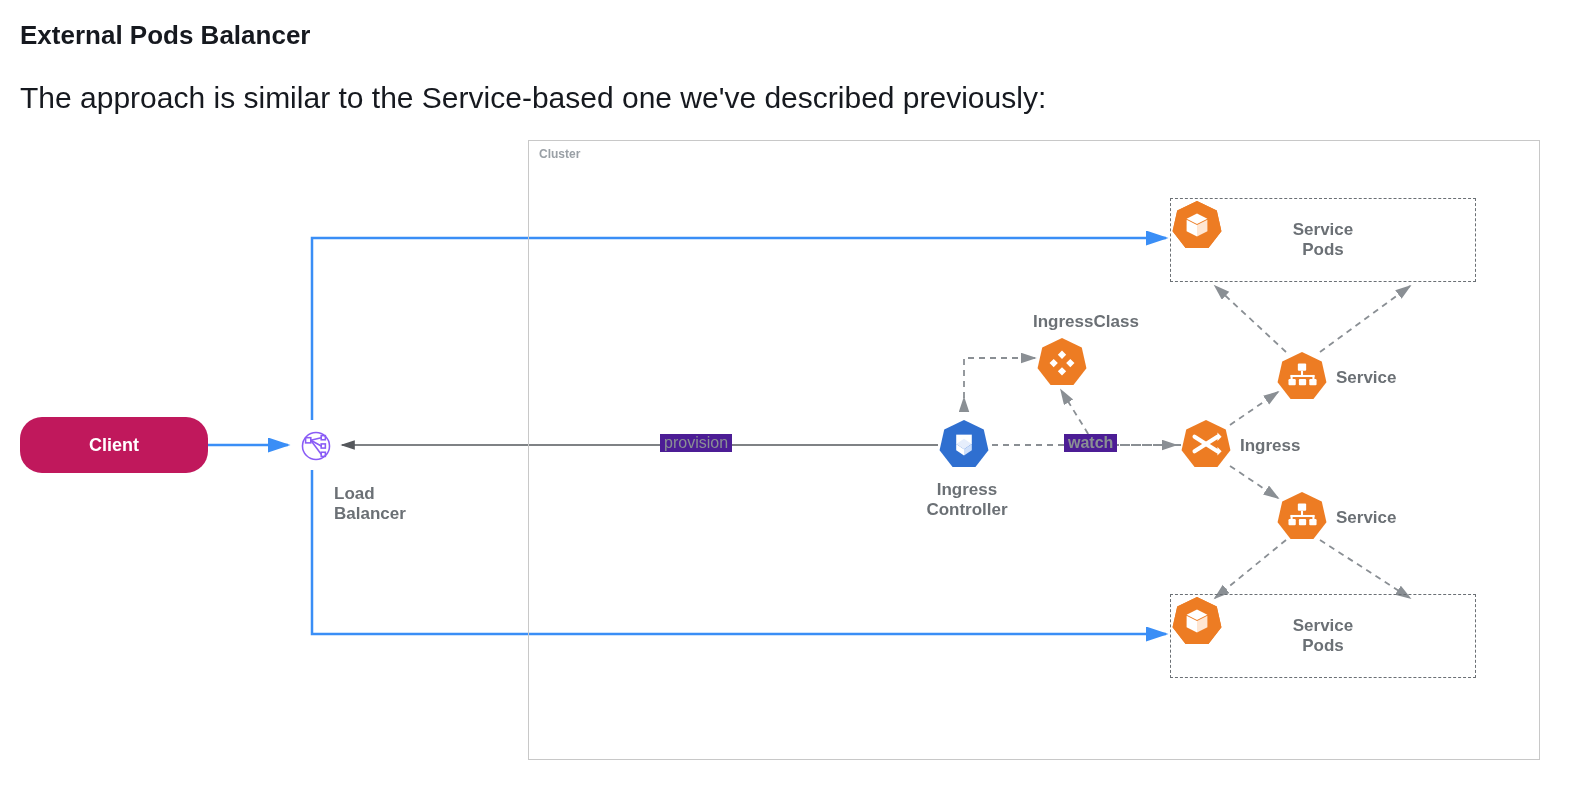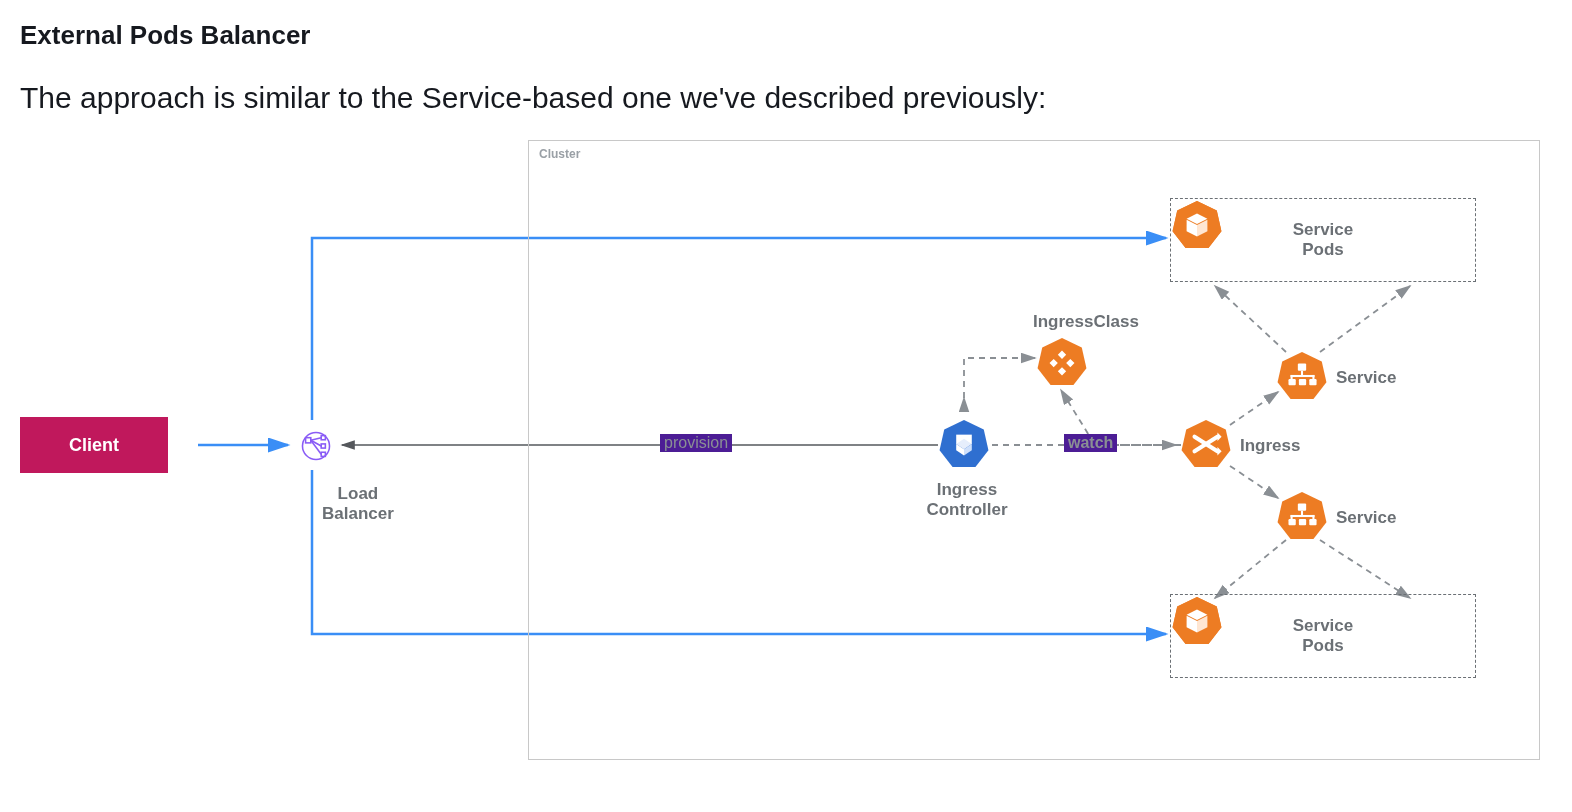--- a/index.html
+++ b/index.html
@@ -5,21 +5,21 @@
   * { box-sizing: border-box; margin: 0; padding: 0; }
   body { font-family: -apple-system, "Segoe UI", "Amazon Ember", Arial, sans-serif; background: #fff; color: #16191f; padding: 20px; width: 1572px; }
   h3.heading { font-size: 26px; font-weight: 700; margin-bottom: 30px; }
   p.intro { font-size: 30px; margin-bottom: 25px; }
   .diagram { position: relative; width: 1520px; height: 640px; }
   .diagram svg { position: absolute; top: 0; left: 0; }
   .cluster-box { position: absolute; border: 1px solid #c8c8c8; left: 508px; top: 0; width: 1012px; height: 620px; }
   .cluster-label { position: absolute; left: 10px; top: 6px; color: #9aa0a6; font-size: 12px; font-weight: 700; }
   .node { position: absolute; text-align: center; }
   .node-label { font-size: 17px; font-weight: 700; color: #6b7075; line-height: 1.2; }
-  .client-box { position: absolute; background: #c0185c; color: #fff; font-weight: 700; font-size: 18px; display: flex; align-items: center; justify-content: center; width: 148px; height: 56px; left: 0; top: 277px; }
+  .client-box { position: absolute; background: #c0185c; color: #fff; font-weight: 700; font-size: 18px; display: flex; align-items: center; justify-content: center; width: 188px; height: 56px; left: 0; top: 277px; border-radius: 22px; }
   .pods-box { position: absolute; border: 1.5px dashed #6b7075; display: flex; align-items: center; justify-content: space-around; gap: 10px; width: 306px; height: 84px; }
   .pods-box .pods-label { font-weight: 700; color: #6b7075; font-size: 17px; text-align: center; line-height: 1.2; }
   .hept { width: 52px; height: 52px; }
   .edge-label { position: absolute; color: #8a8f94; font-size: 16px; background: #4c1d95; padding: 0 4px; }
 </style>
 </head>
 <body>
 
 <h3 class="heading">External Pods Balancer</h3>
 <p class="intro">The approach is similar to the Service-based one we've described previously:</p>
@@ -78,21 +78,21 @@
         <rect x="30" y="34" width="10" height="10"></rect>
         <rect x="60" y="30" width="8" height="8"></rect>
         <rect x="60" y="46" width="8" height="8"></rect>
         <rect x="60" y="62" width="8" height="8"></rect>
         <line x1="40" y1="39" x2="60" y2="34"></line>
         <line x1="40" y1="39" x2="60" y2="50"></line>
         <line x1="40" y1="39" x2="60" y2="66"></line>
       </g>
     </svg>
   </div>
-  <div class="node-label" style="position:absolute; left:302px; top:344px; white-space:pre; text-align:center;">Load
+  <div class="node-label" style="position:absolute; left:314px; top:344px; white-space:pre; text-align:left;">Load
 Balancer</div>
 
   <div class="node" style="left:918px; top:278px;">
     <svg class="hept" viewBox="0 0 100 100">
       <polygon points="50,4 88,22 97,62 72,94 28,94 3,62 12,22" fill="#2f6fd0"></polygon>
       <g transform="translate(50,50)">
         <polygon points="-15,-18 15,-18 15,0 -15,0" fill="#fff"></polygon>
         <polygon points="-15,0 0,10 15,0 0,-10" fill="#e6eefc"></polygon>
         <polygon points="-15,0 0,10 0,22 -15,12" fill="#fff"></polygon>
         <polygon points="15,0 0,10 0,22 15,12" fill="#cfe0fb"></polygon>

